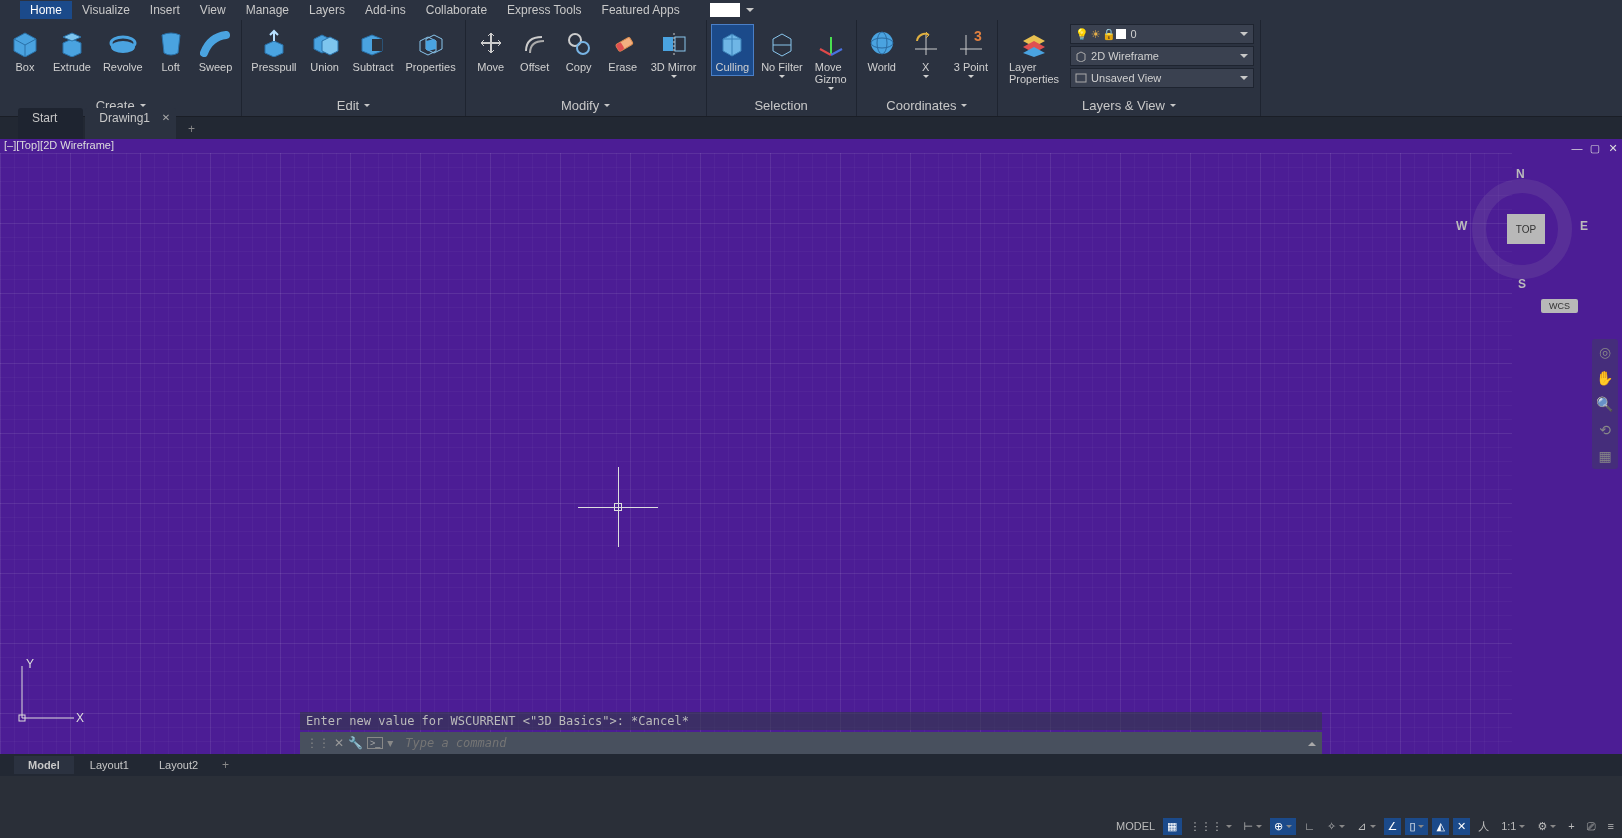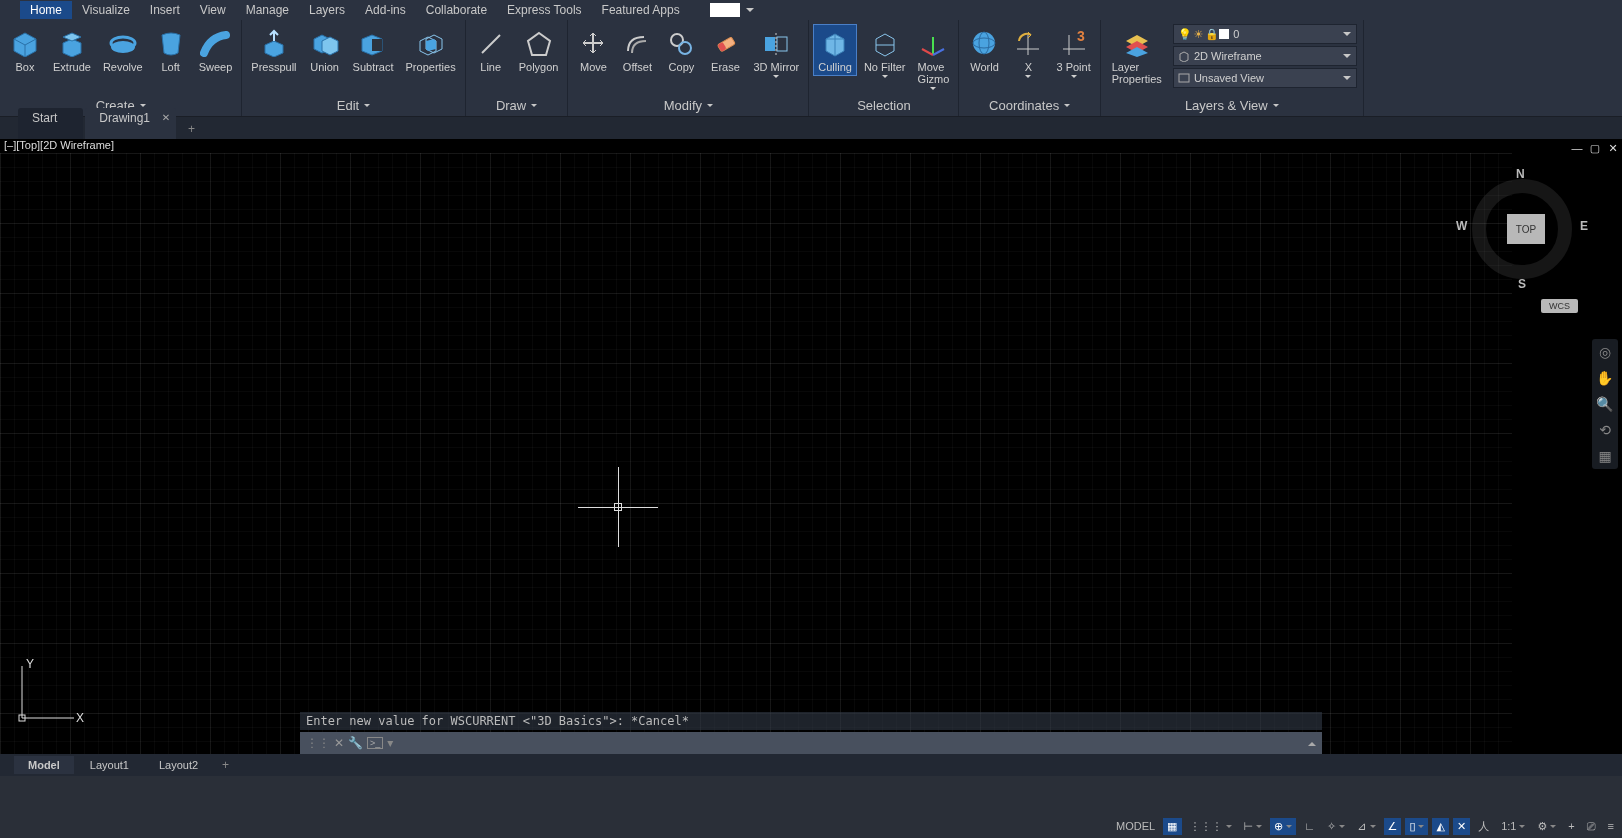--- a/index.html
+++ b/index.html
@@ -34,21 +34,21 @@
 .ddfield .ic2 { width:12px; height:12px; margin-right:4px; }
 
 
 .doctabs { height:22px; background:#222833; display:flex; align-items:flex-end; padding-left:18px; }
 .doctab { padding:3px 26px 14px 14px; font-size:12px; color:#c8c8c8; background:#2b3240; margin-right:2px; position:relative; border-top-left-radius:3px; border-top-right-radius:3px; cursor:pointer; }
 .doctab.inactive { background:#1e2430; }
 .doctab .x { position:absolute; right:6px; top:4px; font-size:10px; color:#aaa; }
 .doctab.add { padding:3px 10px; background:transparent; color:#888; }
 
 
-.drawwrap { position:relative; height:615px; background:#000000; }
+.drawwrap { position:relative; height:615px; background:#4c1d95; }
 .drawhdr { position:absolute; top:0; left:4px; font-size:11px; color:#ddd; }
 .grid { position:absolute; inset:14px 110px 0 0; background:
   repeating-linear-gradient(to right, rgba(255,255,255,0.03) 0 1px, transparent 1px 14px),
   repeating-linear-gradient(to bottom, rgba(255,255,255,0.03) 0 1px, transparent 1px 14px),
   repeating-linear-gradient(to right, rgba(255,255,255,0.06) 0 1px, transparent 1px 70px),
   repeating-linear-gradient(to bottom, rgba(255,255,255,0.06) 0 1px, transparent 1px 70px);
 }
 .cursor { position:absolute; left:618px; top:368px; }
 .cursor .h { position:absolute; width:80px; height:1px; background:#ddd; left:-40px; }
 .cursor .v { position:absolute; height:80px; width:1px; background:#ddd; top:-40px; }
@@ -210,44 +210,20 @@
           </span>
         <span class="lbl">Properties</span>
       </div>
     </div>
     <div class="cap">
         <span>Edit</span>
         <span class="arrow"></span>
       </div>
   </div>
 
-  <div class="panel">
-    <div class="tools">
-      <div class="tool">
-        <span class="ic">
-            <svg width="30" height="28">
-              <line x1="6" y1="24" x2="24" y2="6" stroke="#ccc" stroke-width="2"></line>
-            </svg>
-          </span>
-        <span class="lbl">Line</span>
-      </div>
-      <div class="tool">
-        <span class="ic">
-            <svg width="30" height="28">
-              <polygon points="15,4 26,12 22,26 8,26 4,12" fill="none" stroke="#ccc" stroke-width="2"></polygon>
-            </svg>
-          </span>
-        <span class="lbl">Polygon</span>
-      </div>
-    </div>
-    <div class="cap">
-        <span>Draw</span>
-        <span class="arrow"></span>
-      </div>
-  </div>
 
   <div class="panel">
     <div class="tools">
       <div class="tool">
         <span class="ic">
             <svg width="30" height="28">
               <line x1="15" y1="4" x2="15" y2="24" stroke="#ccc" stroke-width="2"></line>
               <line x1="5" y1="14" x2="25" y2="14" stroke="#ccc" stroke-width="2"></line>
               <polyline points="12,7 15,4 18,7" fill="none" stroke="#ccc"></polyline>
               <polyline points="12,21 15,24 18,21" fill="none" stroke="#ccc"></polyline>
@@ -484,20 +460,21 @@
   <div class="cmdarea">
     <span class="cmdhist cmdblk">Enter new value for WSCURRENT &lt;"3D Basics"&gt;: *Cancel*</span>
     <div class="cmdline">
       <div class="left">
         <span style="color:#888">⋮⋮</span>
         <span style="color:#999">✕</span>
         <span>🔧</span>
         <span style="border:1px solid #888;padding:0 2px;font-size:9px">&gt;_</span>
         <span style="color:#888">▾</span>
       </div>
+      <input placeholder="Type a command" style="">
       <span class="up"></span>
     </div>
   </div>
 </div>
 
 <div class="bottomtabs">
   <div class="bt active">Model</div>
   <div class="bt">Layout1</div>
   <div class="bt">Layout2</div>
   <div class="add">+</div>

